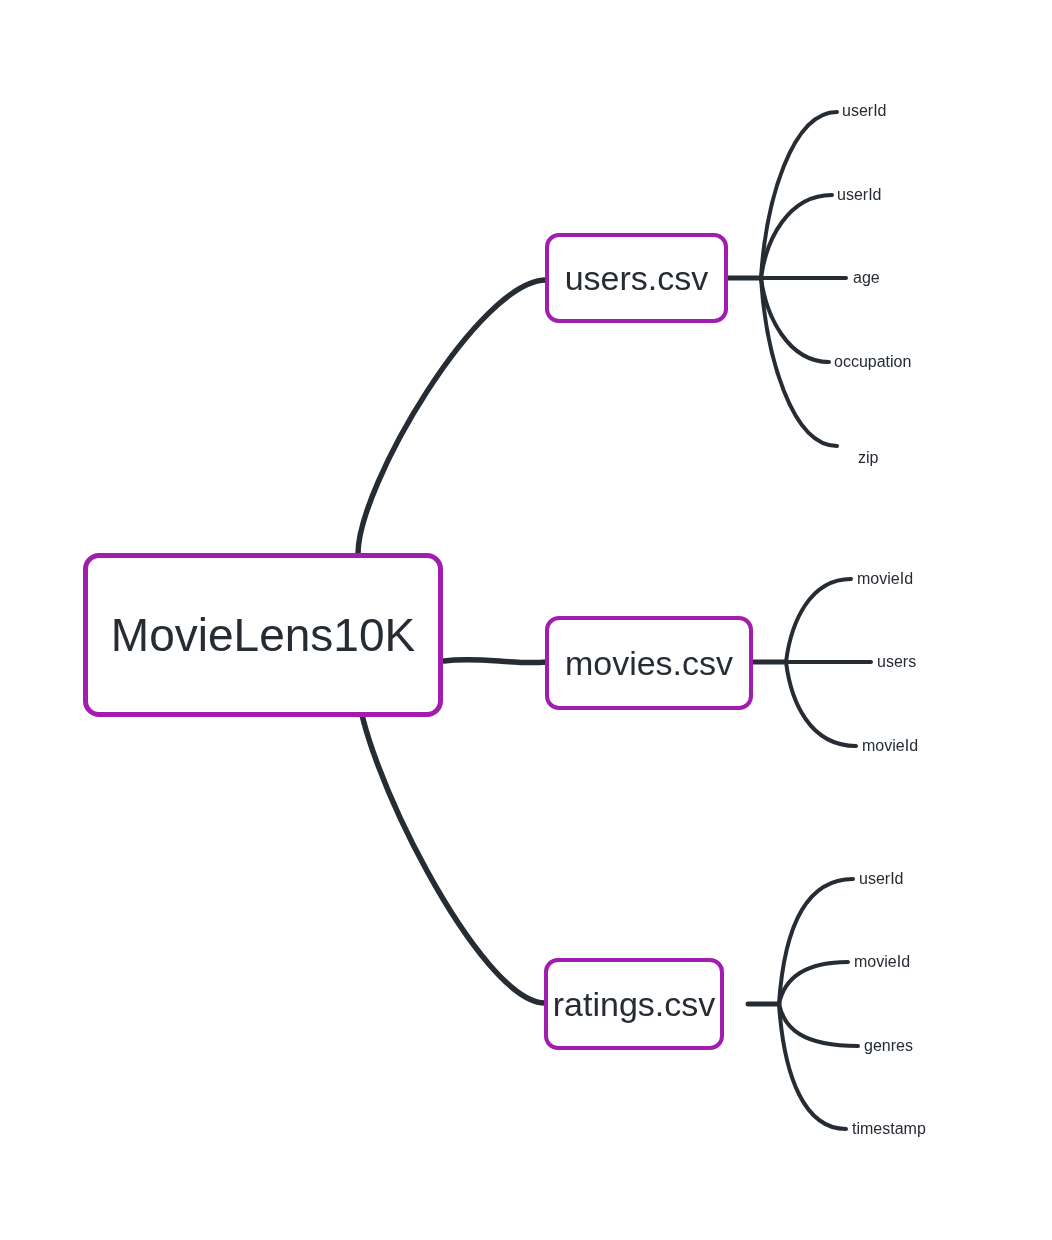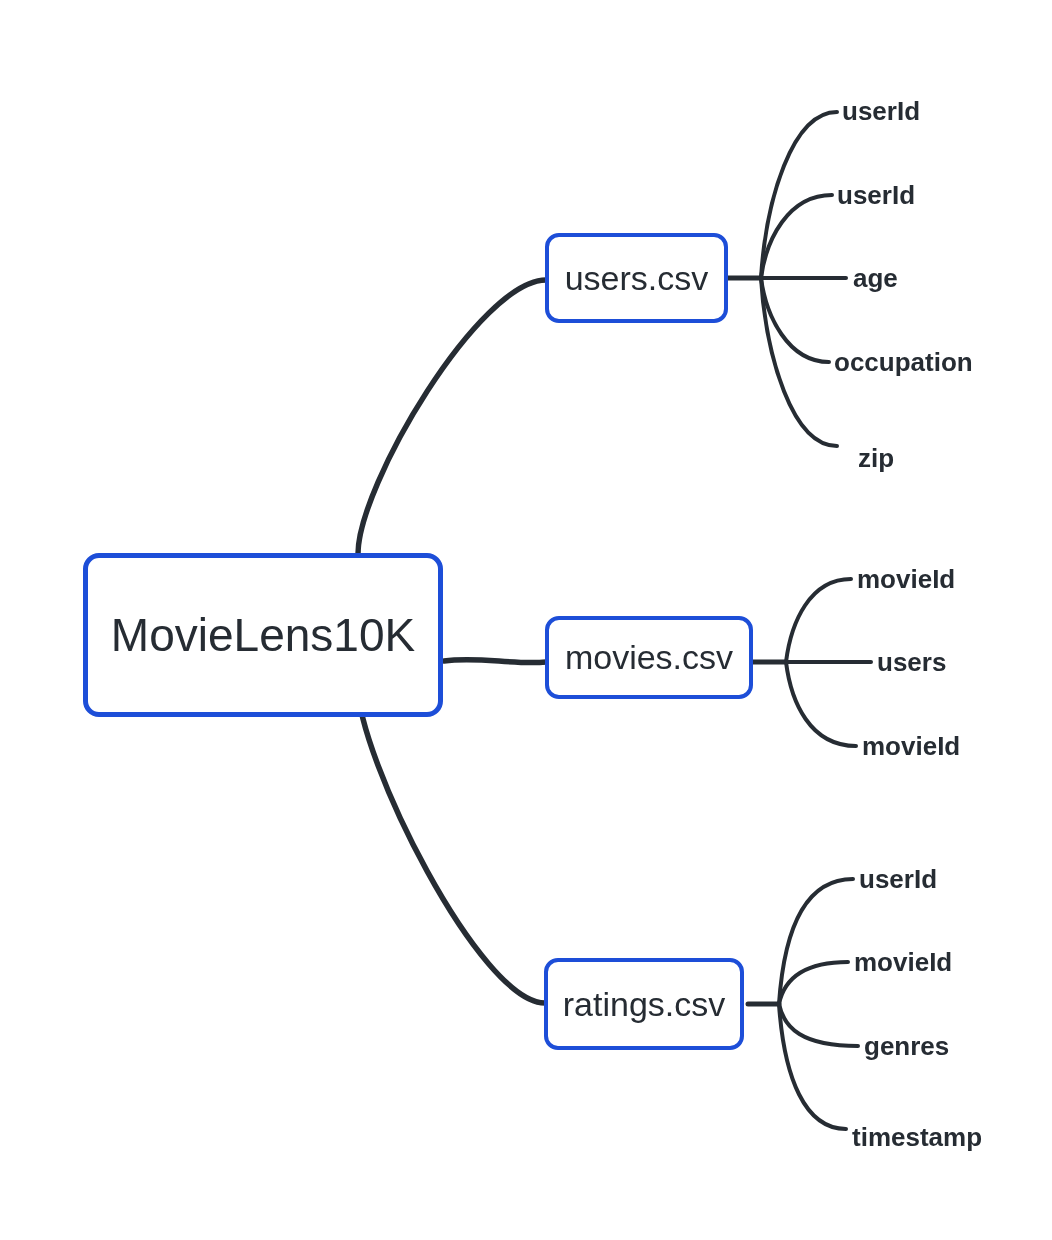--- a/index.html
+++ b/index.html
@@ -28,43 +28,42 @@
     stroke: #262c33;
     stroke-linecap: round;
   }
   .edge-main { stroke-width: 5.5px; }
   .edge-stub { stroke-width: 5px; }
   .edge-leaf { stroke-width: 4px; }
   .node {
     position: absolute;
     box-sizing: border-box;
     background: #ffffff;
-    border: 4px solid #1d4ed8;
+    border: 4px solid #a21caf;
     border-radius: 14px;
     display: flex;
     align-items: center;
     justify-content: center;
     white-space: nowrap;
     cursor: pointer;
   }
   .node.root {
     border-width: 5px;
     border-radius: 16px;
     font-size: 46px;
   }
   .node.branch {
     font-size: 34px;
   }
   .leaf {
     position: absolute;
     transform: translateY(-50%);
-    font-size: 26px;
+    font-size: 16px;
     white-space: nowrap;
     cursor: pointer;
-    font-weight: bold;
   }
 </style>
 </head>
 <body>
 
 <div class="canvas">
 
   <svg class="edges" width="1052" height="1240" viewBox="0 0 1052 1240" xmlns="http://www.w3.org/2000/svg">
 
     <path class="edge-main" d="M 358 554 C 358 485, 480 280, 546 280"></path>
@@ -87,32 +86,32 @@
     <path class="edge-leaf" d="M 779 1004 C 784 930, 805 879, 853 879"></path>
     <path class="edge-leaf" d="M 779 1004 C 784 980, 802 962, 848 962"></path>
     <path class="edge-leaf" d="M 779 1004 C 784 1028, 802 1046, 858 1046"></path>
     <path class="edge-leaf" d="M 779 1004 C 784 1078, 805 1129, 846 1129"></path>
   </svg>
 
   <div class="node root" style="left:83px; top:553px; width:360px; height:164px;">MovieLens10K</div>
 
   <div class="node branch" style="left:545px; top:233px; width:183px; height:90px;">users.csv</div>
 
-  <div class="node branch" style="left:545px; top:616px; width:208px; height:83px;">movies.csv</div>
+  <div class="node branch" style="left:545px; top:616px; width:208px; height:94px;">movies.csv</div>
 
-  <div class="node branch" style="left:544px; top:958px; width:200px; height:92px;">ratings.csv</div>
+  <div class="node branch" style="left:544px; top:958px; width:180px; height:92px;">ratings.csv</div>
 
   <div class="leaf" style="left:842px; top:111px;">userId</div>
   <div class="leaf" style="left:837px; top:195px;">userId</div>
   <div class="leaf" style="left:853px; top:278px;">age</div>
   <div class="leaf" style="left:834px; top:362px;">occupation</div>
   <div class="leaf" style="left:858px; top:458px;">zip</div>
 
   <div class="leaf" style="left:857px; top:579px;">movieId</div>
   <div class="leaf" style="left:877px; top:662px;">users</div>
   <div class="leaf" style="left:862px; top:746px;">movieId</div>
 
   <div class="leaf" style="left:859px; top:879px;">userId</div>
   <div class="leaf" style="left:854px; top:962px;">movieId</div>
   <div class="leaf" style="left:864px; top:1046px;">genres</div>
-  <div class="leaf" style="left:852px; top:1129px;margin-top:8px;">timestamp</div>
+  <div class="leaf" style="left:852px; top:1129px;">timestamp</div>
 
 </div>
 
 </body></html>

